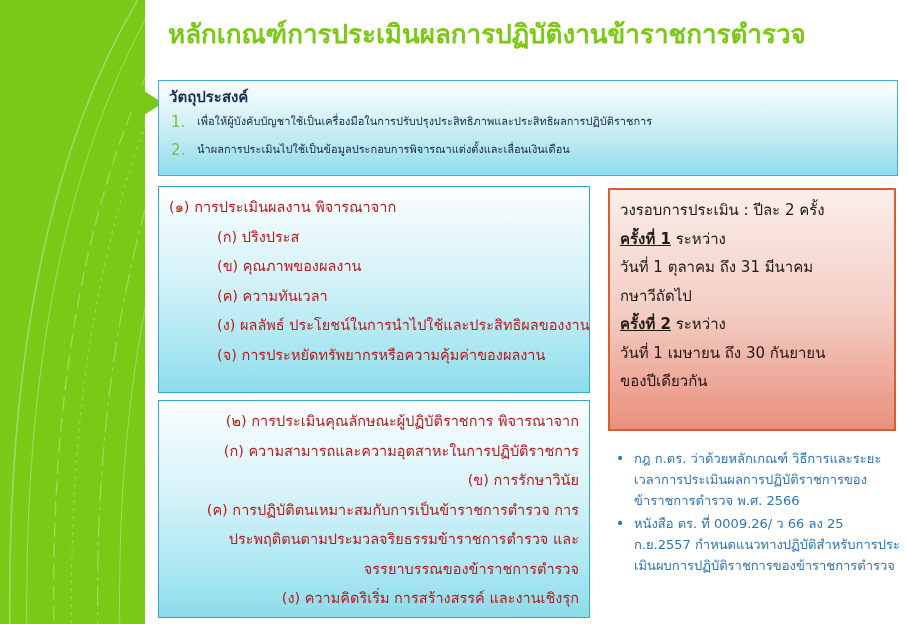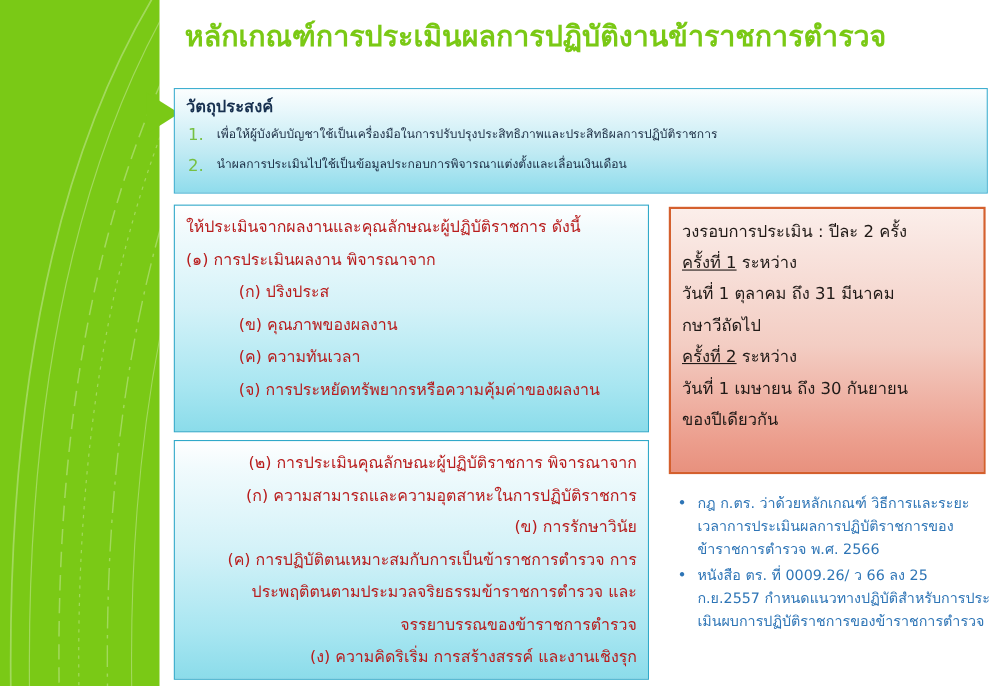--- a/index.html
+++ b/index.html
@@ -149,21 +149,21 @@
     padding: 6px 8px 0 10px;
   }
   .cycle-line {
     color: #201a17;
     font-size: 15px;
     line-height: 28.5px;
     white-space: nowrap;
   }
   .cycle-line .uline {
     text-decoration: underline;
-    font-weight: normal;
+    font-weight: bold;
   }
 
   
   .refs {
     position: absolute;
     left: 612px;
     top: 448px;
     width: 290px;
   }
   .ref-item {
@@ -218,25 +218,25 @@
       </div>
       <div class="obj-item">
         <span class="obj-num">2.</span>
         <span class="obj-text">นำผลการประเมินไปใช้เป็นข้อมูลประกอบการพิจารณาแต่งตั้งและเลื่อนเงินเดือน</span>
       </div>
     </div>
   </div>
 
   <div class="crit-box crit-box-1">
     <div class="crit-inner">
-      <div class="crit-line">ให้ประเมินจากผลงานและคุณลักษณะผู้ปฏิบัติราชการ ดังนี้</div>
       <div class="crit-line">(๑) การประเมินผลงาน พิจารณาจาก</div>
       <div class="crit-line indent-1">(ก) ปริงประส</div>
       <div class="crit-line indent-1">(ข) คุณภาพของผลงาน</div>
       <div class="crit-line indent-1">(ค) ความทันเวลา</div>
+      <div class="crit-line indent-1">(ง) ผลลัพธ์ ประโยชน์ในการนำไปใช้และประสิทธิผลของงาน</div>
       <div class="crit-line indent-1">(จ) การประหยัดทรัพยากรหรือความคุ้มค่าของผลงาน</div>
     </div>
   </div>
 
   <div class="crit-box crit-box-2">
     <div class="crit-inner">
       <div class="crit-line">(๒) การประเมินคุณลักษณะผู้ปฏิบัติราชการ พิจารณาจาก</div>
       <div class="crit-line indent-2">(ก) ความสามารถและความอุตสาหะในการปฏิบัติราชการ</div>
       <div class="crit-line indent-2">(ข) การรักษาวินัย</div>
       <div class="crit-line wrap indent-hang">(ค) การปฏิบัติตนเหมาะสมกับการเป็นข้าราชการตำรวจ การประพฤติตนตามประมวลจริยธรรมข้าราชการตำรวจ และจรรยาบรรณของข้าราชการตำรวจ</div>

